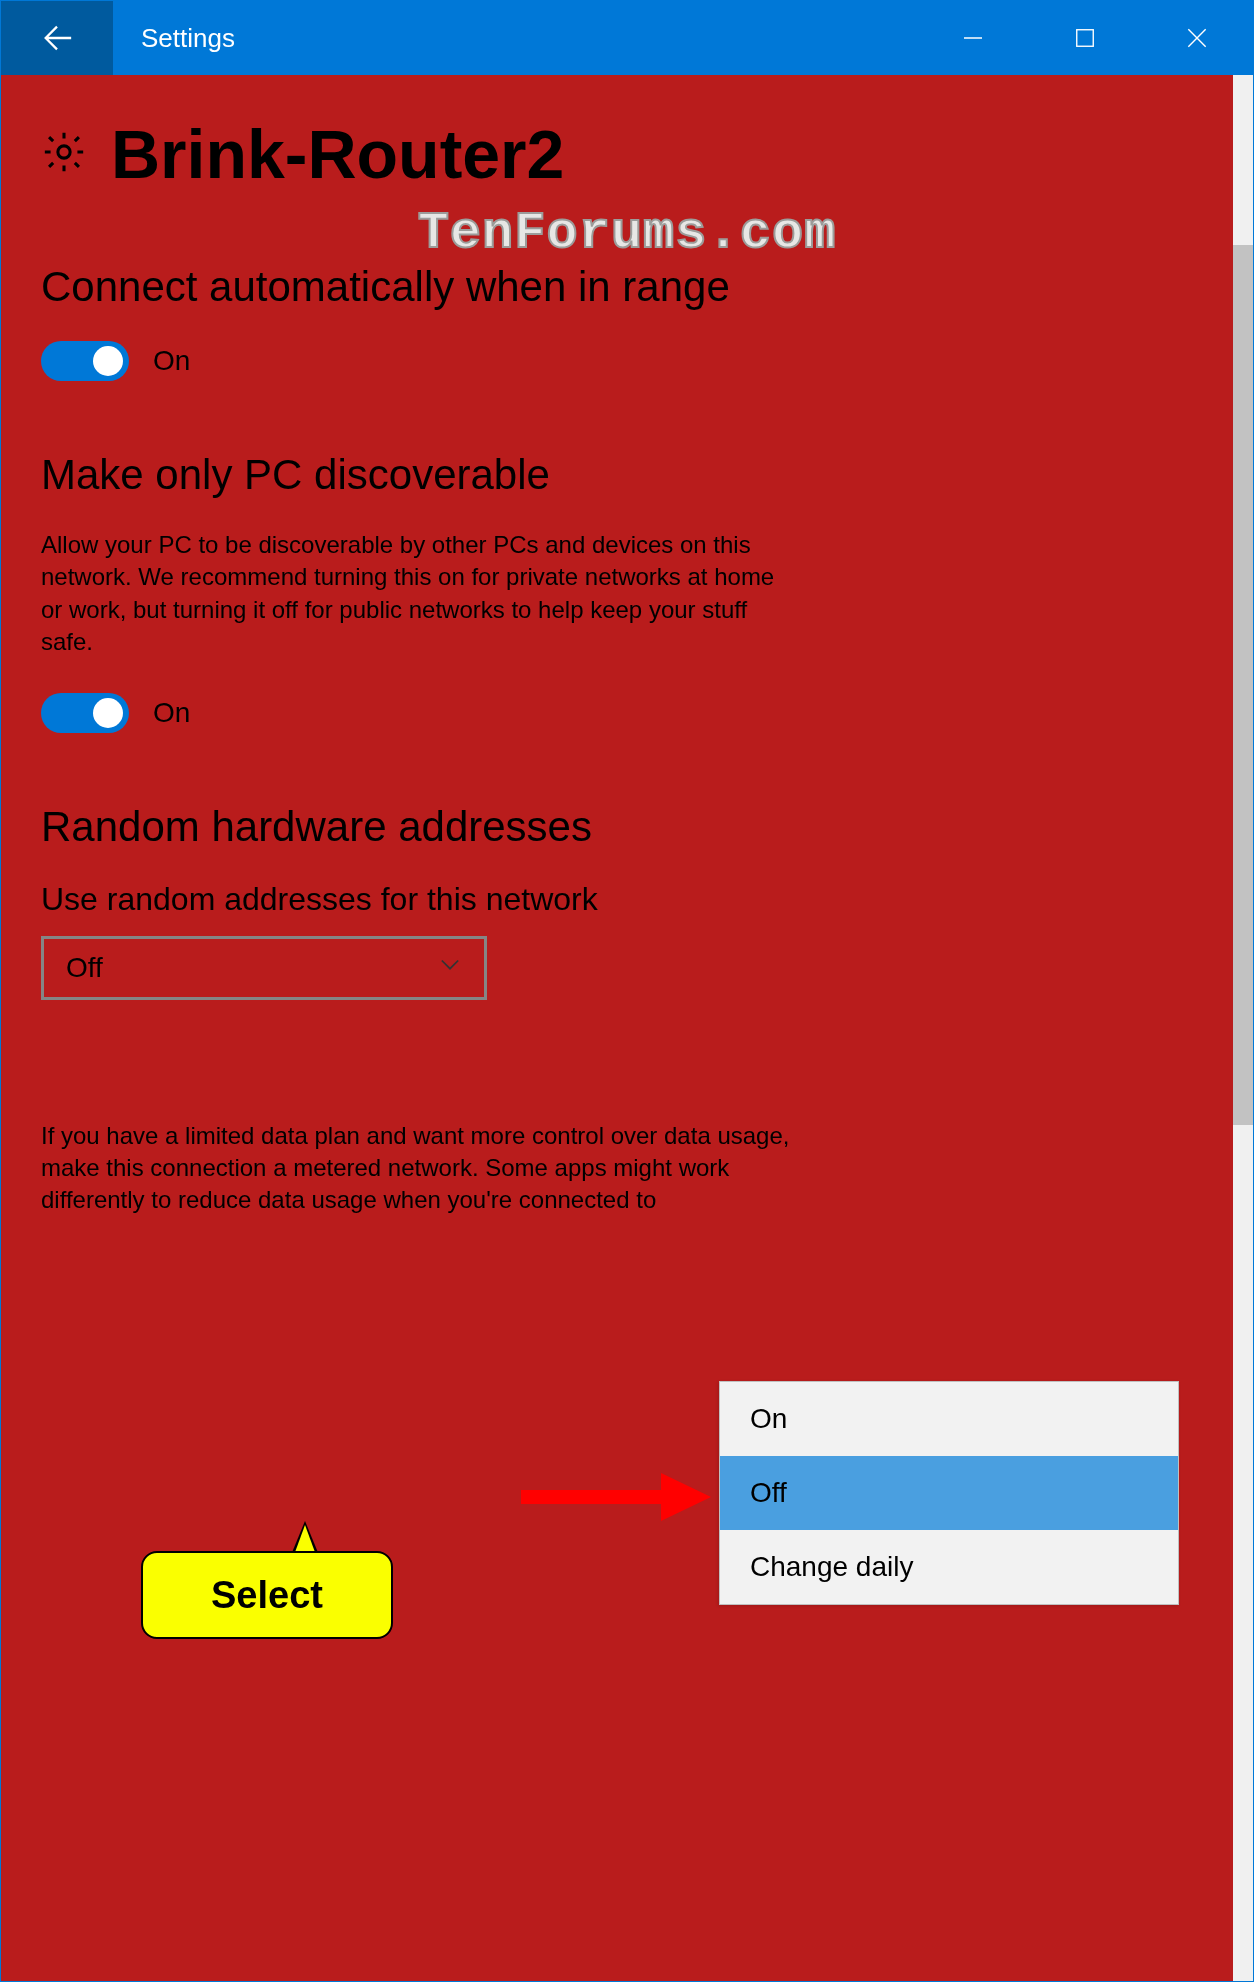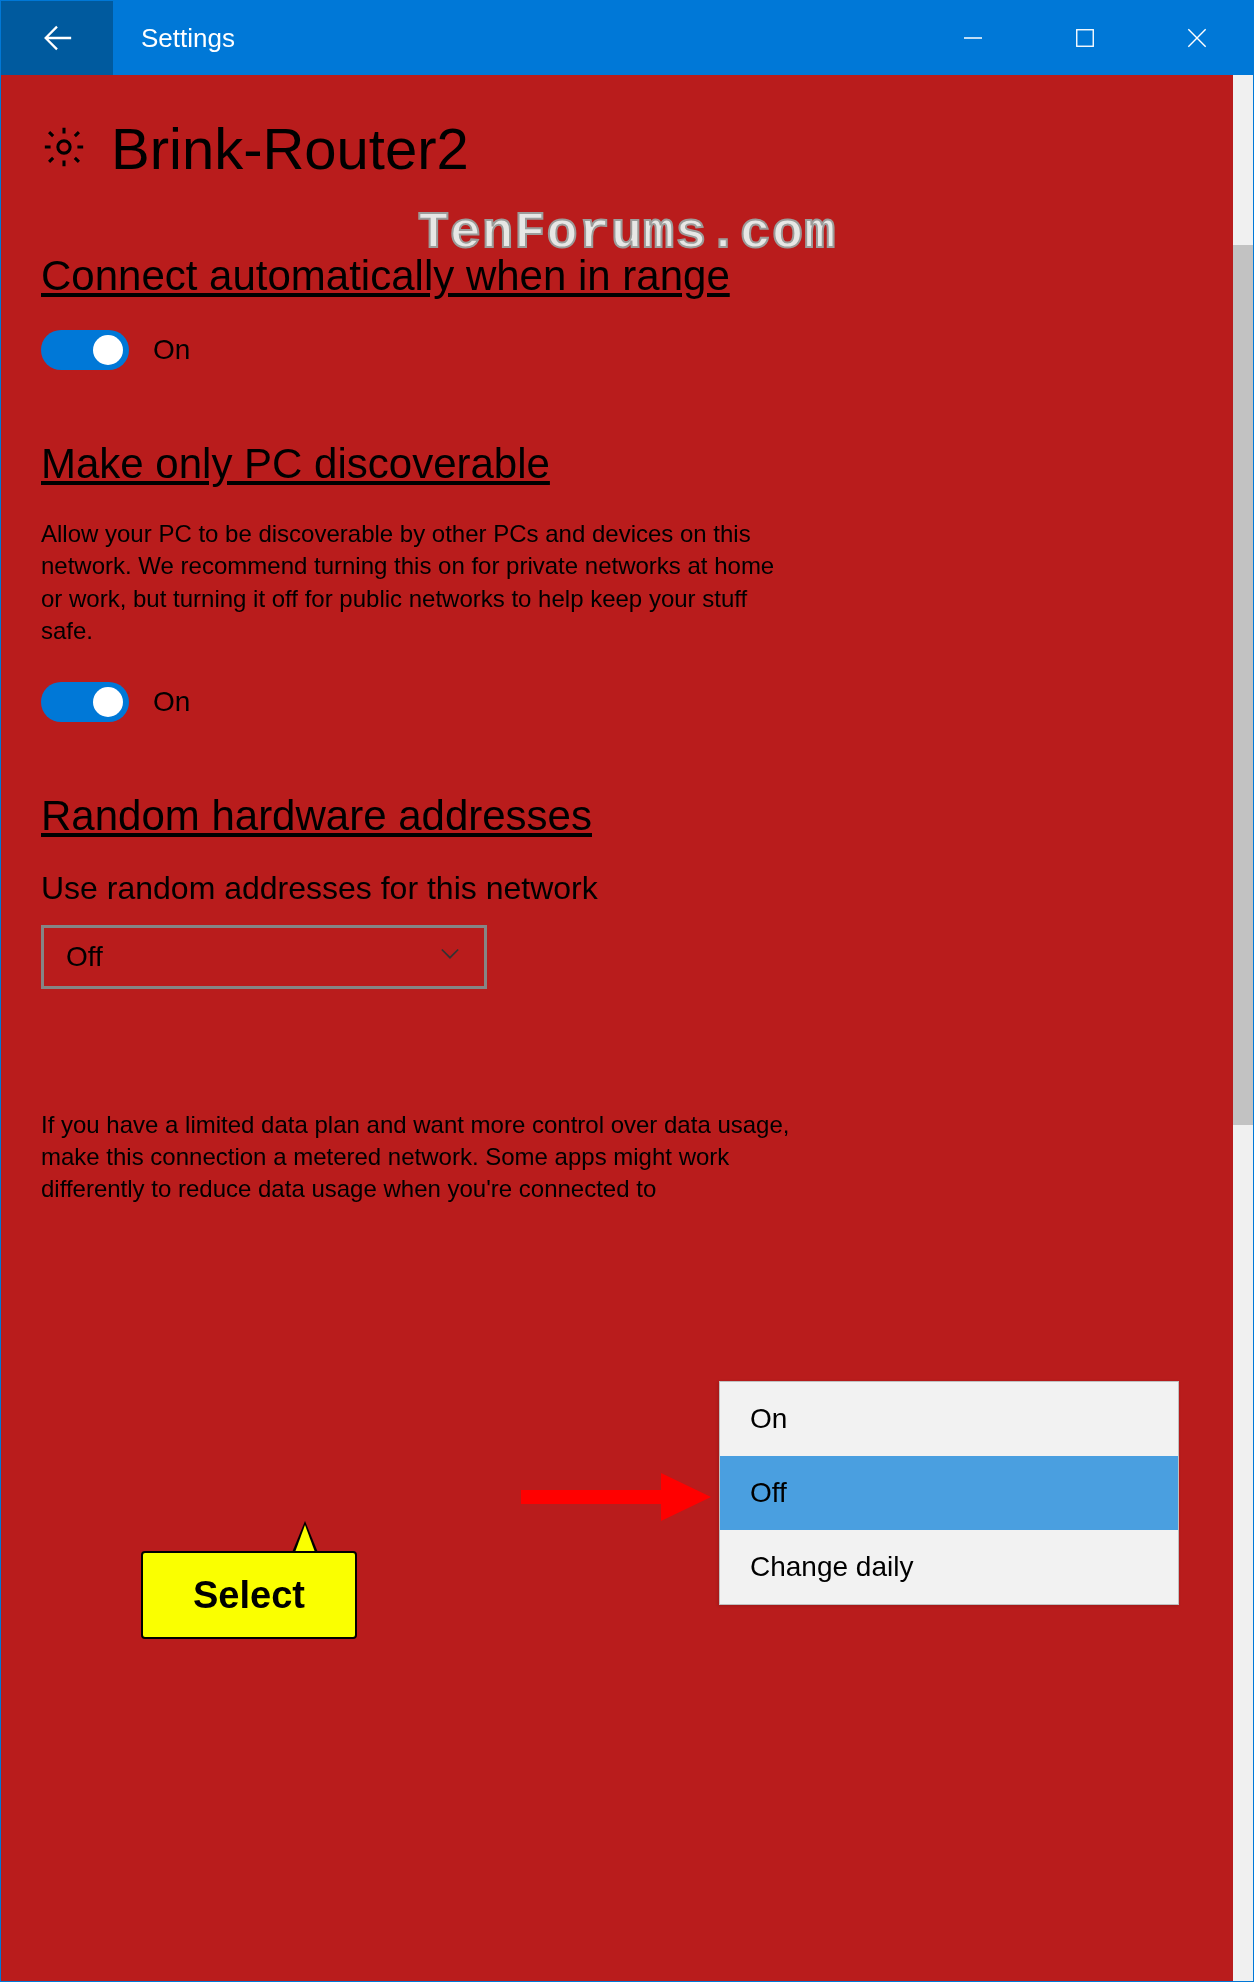--- a/index.html
+++ b/index.html
@@ -6,37 +6,37 @@
   html, body { width: 1254px; height: 1982px; font-family: "Segoe UI", Arial, sans-serif; background: #fff; color: #000; overflow: hidden; }
   .window { width: 1254px; height: 1982px; border: 1px solid #0078d7; position: relative; background: #b91c1c; }
   .titlebar { height: 74px; background: #0078d7; display: flex; align-items: stretch; color: #fff; }
   .back-btn { width: 112px; background: #005a9e; display: flex; align-items: center; justify-content: center; }
   .back-btn svg { stroke: #fff; }
   .title-text { display: flex; align-items: center; padding-left: 28px; font-size: 26px; font-weight: 400; flex: 1; }
   .win-controls { display: flex; }
   .win-btn { width: 112px; display: flex; align-items: center; justify-content: center; }
   .content { position: absolute; top: 74px; left: 0; right: 20px; bottom: 0; padding: 40px 34px 0 40px; overflow: hidden; }
   .page-header { display: flex; align-items: center; gap: 24px; margin-bottom: 70px; }
-  .page-header h1 { font-size: 58px; font-weight: 400; }
-  h2 { font-size: 42px; font-weight: 400; margin-bottom: 30px; text-decoration: underline; }
+  .page-header h1 { font-size: 68px; font-weight: 700; }
+  h2 { font-size: 42px; font-weight: 400; margin-bottom: 30px; }
   .desc { font-size: 24px; line-height: 1.35; margin-bottom: 34px; max-width: 760px; }
   .toggle-row { display: flex; align-items: center; gap: 24px; margin-bottom: 70px; }
   .toggle { width: 88px; height: 40px; border-radius: 20px; background: #0078d7; position: relative; }
   .toggle .thumb { position: absolute; top: 5px; right: 6px; width: 30px; height: 30px; border-radius: 50%; background: #fff; }
   .toggle-label { font-size: 28px; }
   .label-sm { font-size: 32px; margin-bottom: 18px; }
   .dropdown { width: 446px; height: 64px; border: 3px solid #858585; display: flex; align-items: center; justify-content: space-between; padding: 0 20px 0 22px; font-size: 28px; position: relative; }
   .dropdown svg { stroke: #333; }
   .section { margin-bottom: 40px; }
   .scrollbar { position: absolute; top: 74px; right: 0; width: 20px; bottom: 0; background: #f0f0f0; }
   .scrollbar .thumb { position: absolute; top: 170px; left: 0; width: 20px; height: 880px; background: #c2c2c2; }
   
   .watermark { position: absolute; top: 203px; left: 50%; transform: translateX(-50%); font-size: 52px; font-family: Liberation Mono, monospace; font-weight: bold; color: #e7e7e5; -webkit-text-stroke: 2px #9c9c9a; letter-spacing: 1px; pointer-events: none; }
   .callout { position: absolute; left: 140px; top: 1550px; pointer-events: none; }
-  .callout .bubble { width: 216px; height: 88px; background: #faff00; border: 2px solid #000; border-radius: 4px; display: flex; align-items: center; justify-content: center; font-size: 38px; font-family: Verdana, sans-serif; font-weight: bold; position: relative; }
+  .callout .bubble { width: 252px; height: 88px; background: #faff00; border: 2px solid #000; border-radius: 16px; display: flex; align-items: center; justify-content: center; font-size: 38px; font-family: Verdana, sans-serif; font-weight: bold; position: relative; }
   .callout .tail { position: absolute; top: -30px; left: 150px; width: 0; height: 0; border-left: 14px solid transparent; border-right: 14px solid transparent; border-bottom: 34px solid #000; }
   .callout .tail::after { content: ""; position: absolute; top: 4px; left: -11px; width: 0; height: 0; border-left: 11px solid transparent; border-right: 11px solid transparent; border-bottom: 30px solid #faff00; }
   .arrow { position: absolute; left: 520px; top: 1466px; pointer-events: none; }
   .menu { position: absolute; left: 718px; top: 1380px; width: 460px; background: #f2f2f2; border: 1px solid #c0c0c0; font-size: 28px; box-shadow: -1px 1px 3px rgba(0,0,0,0.15); }
   .menu-item { height: 74px; display: flex; align-items: center; padding-left: 30px; }
   .menu-item.selected { background: #4a9fe0; }
 </style>
 </head>
 <body>
 

